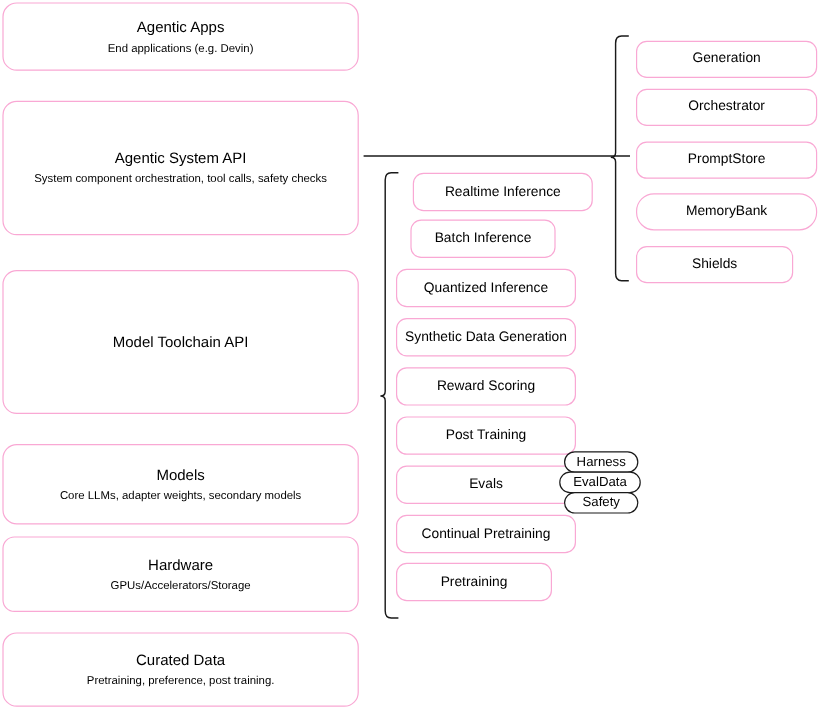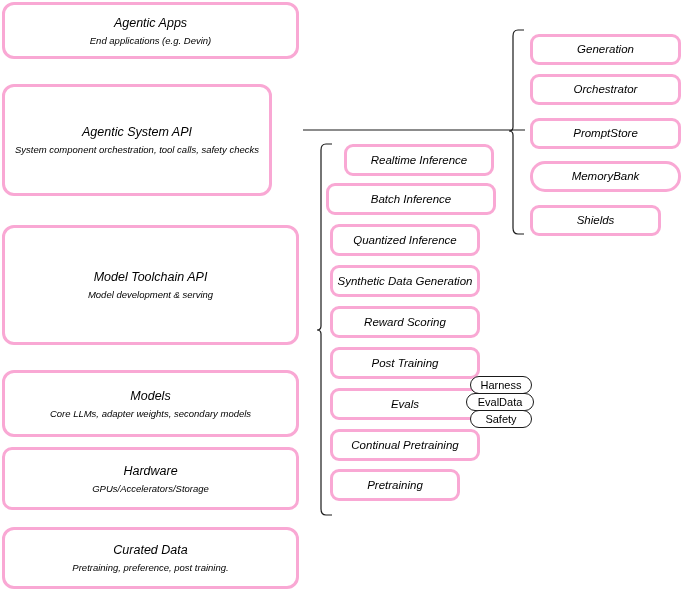--- a/index.html
+++ b/index.html
@@ -16,29 +16,28 @@
     width: 682px;
     height: 591px;
     background: #ffffff;
     overflow: hidden;
   }
 
   
   .node {
     position: absolute;
     box-sizing: border-box;
-    border: 3px solid #f9a8d4;
+    border: 1px solid #f9a8d4;
     background: #ffffff;
     display: flex;
     flex-direction: column;
     align-items: center;
     justify-content: center;
     text-align: center;
     color: #000000;
-    font-style: italic;
   }
 
   
   .layer {
     border-radius: 12px;
   }
   .layer .title {
     font-size: 12.5px;
     line-height: 16px;
     color: #000;
@@ -103,49 +102,48 @@
 
     <path d="M 332 144 L 326 144 Q 321 144 321 150 L 321 326 Q 321 330 317 330
              Q 321 330 321 334 L 321 509 Q 321 515 326 515 L 332 515"></path>
   </svg>
 
   <div class="node layer" style="left:2px; top:2px; width:297px; height:57px;">
     <div class="title">Agentic Apps</div>
     <div class="subtitle">End applications (e.g. Devin)</div>
   </div>
 
-  <div class="node layer" style="left:2px; top:84px; width:270px; height:112px;">
+  <div class="node layer" style="left:2px; top:84px; width:297px; height:112px;">
     <div class="title">Agentic System API</div>
     <div class="subtitle">System component orchestration, tool calls, safety checks</div>
   </div>
 
   <div class="node layer" style="left:2px; top:225px; width:297px; height:120px;">
     <div class="title">Model Toolchain API</div>
-    <div class="subtitle">Model development &amp; serving</div>
   </div>
 
   <div class="node layer" style="left:2px; top:370px; width:297px; height:67px;">
     <div class="title">Models</div>
     <div class="subtitle">Core LLMs, adapter weights, secondary models</div>
   </div>
 
   <div class="node layer" style="left:2px; top:447px; width:297px; height:63px;border-radius:10px;">
     <div class="title">Hardware</div>
     <div class="subtitle">GPUs/Accelerators/Storage</div>
   </div>
 
   <div class="node layer" style="left:2px; top:527px; width:297px; height:62px;">
     <div class="title">Curated Data</div>
     <div class="subtitle">Pretraining, preference, post training.</div>
   </div>
 
   <div class="node row" style="left:330px; top:144px; width:150px; height:32px;margin-left:14px;">
     <span>Realtime Inference</span>
   </div>
-  <div class="node row" style="left:326px; top:183px; width:170px; height:32px;">
+  <div class="node row" style="left:342px; top:183px; width:121px; height:32px;">
     <span>Batch Inference</span>
   </div>
   <div class="node row" style="left:330px; top:224px; width:150px; height:32px;">
     <span>Quantized Inference</span>
   </div>
   <div class="node row" style="left:330px; top:265px; width:150px; height:32px;">
     <span>Synthetic Data Generation</span>
   </div>
   <div class="node row" style="left:330px; top:306px; width:150px; height:32px;">
     <span>Reward Scoring</span>

